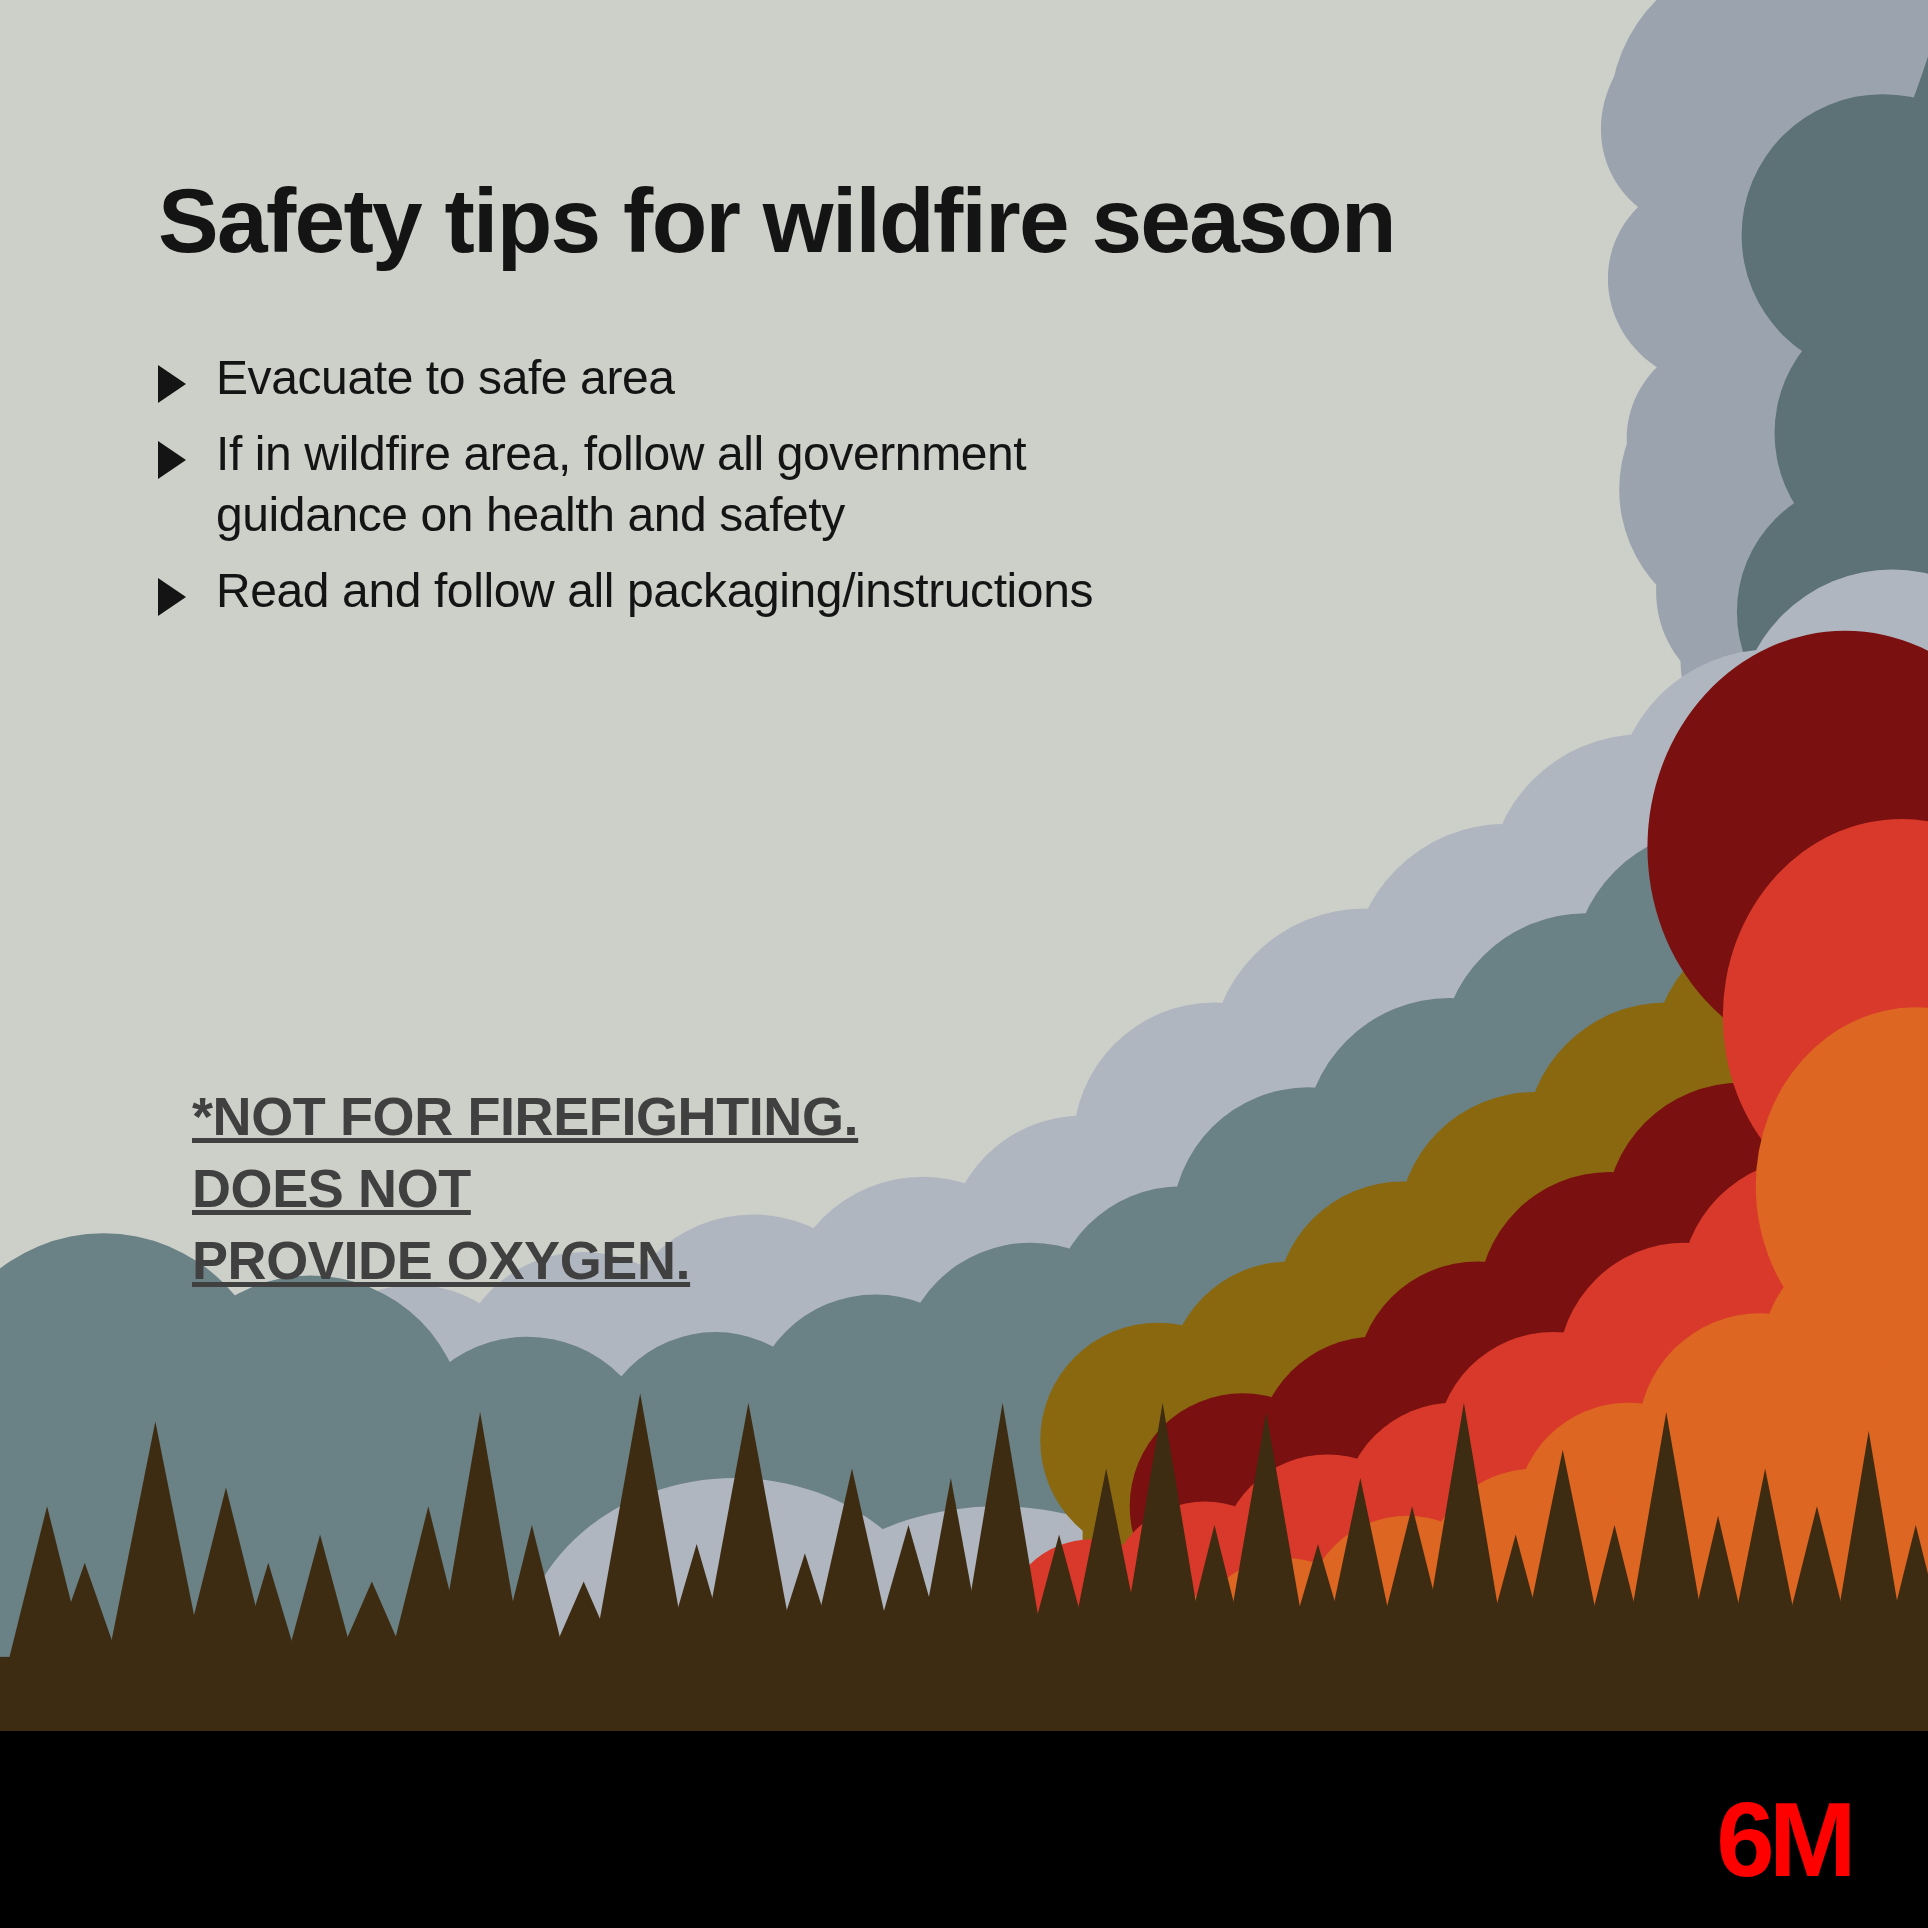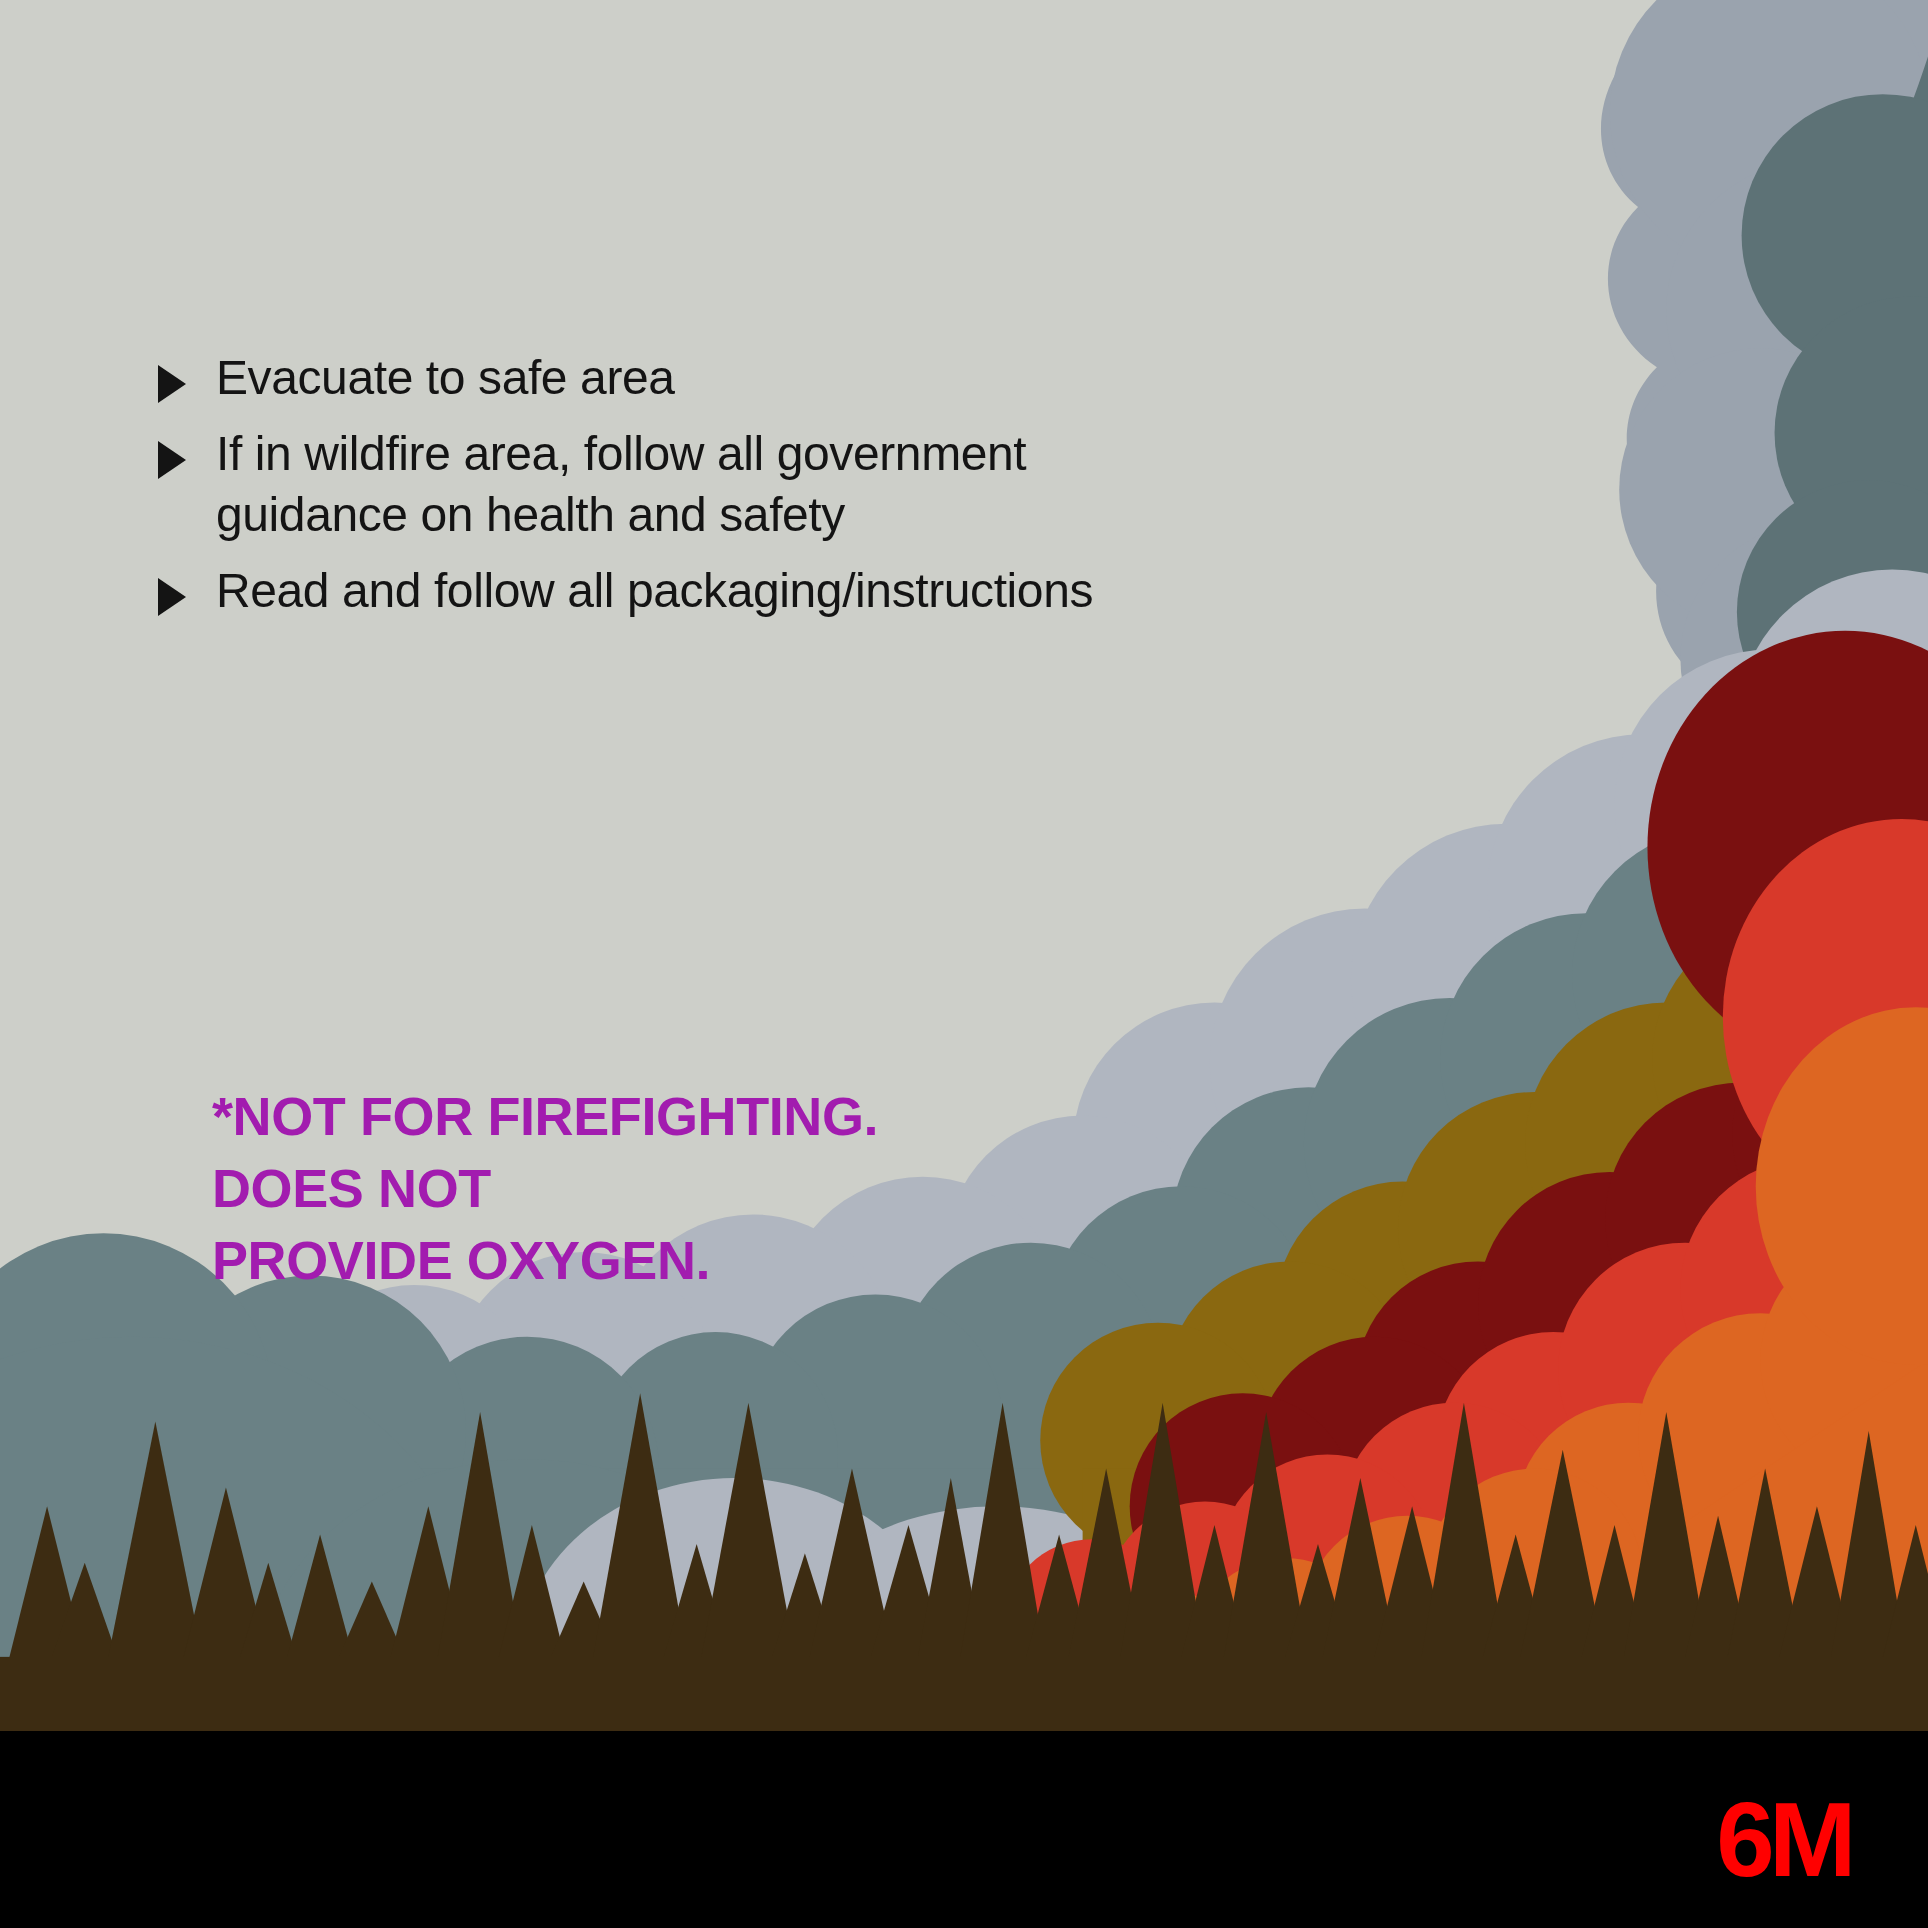--- a/index.html
+++ b/index.html
@@ -79,28 +79,29 @@
     flex: 1 1 auto;
     font-size: 48px;
     line-height: 1.27;
     color: #141414;
     letter-spacing: -0.4px;
     white-space: pre-line;
   }
 
   .warning {
     position: absolute;
-    left: 212px;
+    left: 192px;
     top: 1081px;
     font-size: 54px;
     font-weight: bold;
     line-height: 1.33;
     letter-spacing: -0.4px;
-    color: #a21caf;
+    color: #404040;
     white-space: pre-line;
+    text-decoration: underline;
   }
 
   
   .footer-bar {
     position: absolute;
     left: 0;
     top: 1731px;
     width: 1928px;
     height: 198px;
     background: #000000;
@@ -304,20 +305,21 @@
       <polygon points="1790,1760 1825,1610 1860,1760"></polygon>
       <polygon points="1835,1760 1875,1560 1915,1760"></polygon>
       <polygon points="1890,1760 1930,1600 1970,1760"></polygon>
       <polygon points="1945,1760 1985,1520 2025,1760"></polygon>
       <polygon points="2000,1760 2035,1620 2070,1760"></polygon>
     </g>
   </svg>
 
   <div id="content">
 
+    <div class="title">Safety tips for wildfire season</div>
 
     <div class="bullets">
 
       <div class="bullet-row">
         <span class="bullet-marker"><span class="tri"></span></span>
         <span class="bullet-text">Evacuate to safe area</span>
       </div>
 
       <div class="bullet-row">
         <span class="bullet-marker"><span class="tri"></span></span>

